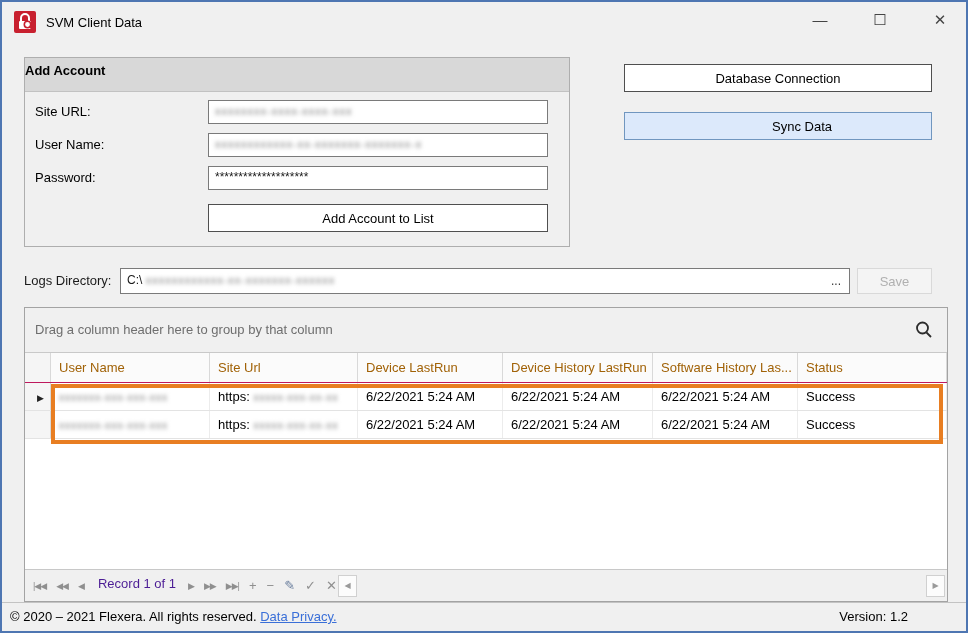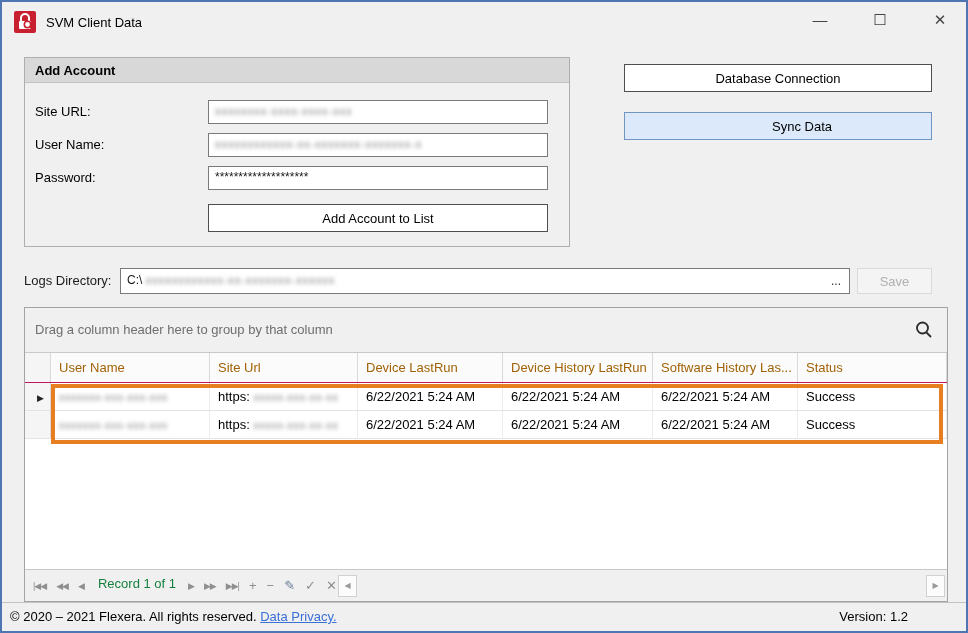--- a/index.html
+++ b/index.html
@@ -14,22 +14,22 @@
   .titlebar { position:absolute; left:0; top:0; width:100%; height:42px; }
   .app-icon { position:absolute; left:12px; top:9px; width:22px; height:22px; }
   .title { position:absolute; left:44px; top:13px; font-size:13px; color:#000; }
   .win-btn { position:absolute; top:0; width:44px; height:36px; background:transparent; border:none;
              color:#444; font-size:15px; text-align:center; line-height:36px; cursor:default; }
   .win-min { left:796px; } .win-max { left:856px; } .win-close { left:916px; }
 
   
   .group-box { position:absolute; left:22px; top:55px; width:546px; height:190px;
                border:1px solid #aeaeae; background:#f0f0f0; }
-  .group-header { height:25px; background:#d8d8d8; border-bottom:1px solid #c2c2c2;
-                  font-weight:bold; font-size:13px; padding:5px 0 0 10px; color:#000; }
+  .group-header { height:34px; background:#d8d8d8; border-bottom:1px solid #c2c2c2;
+                  font-weight:bold; font-size:13px; padding:5px 0 0 0; color:#000; }
   .form-label { position:absolute; left:10px; font-size:13px; color:#000; }
   .lbl-site { top:46px; } .lbl-user { top:79px; } .lbl-pass { top:112px; }
   .textbox { position:absolute; left:183px; width:340px; height:24px; background:#fff;
              border:1px solid #7a7a7a; padding:3px 6px; font-size:12px; overflow:hidden; white-space:nowrap; }
   .tb-site { top:42px; } .tb-user { top:75px; } .tb-pass { top:108px; }
   .masked { filter:blur(2.3px); color:#7a7a7a; font-size:11px; letter-spacing:1px; }
   .btn { background:#fff; border:1px solid #4f4f4f; font-size:13px; color:#000;
          text-align:center; cursor:default; font-family:"Liberation Sans", sans-serif; }
   .btn-add { position:absolute; left:183px; top:146px; width:340px; height:28px; }
 
@@ -69,21 +69,21 @@
   .highlight-box { position:absolute; left:26px; top:76px; width:892px; height:60px;
                    border:4px solid #e87e22; pointer-events:none; }
   .grid-empty { height:132px; background:#fff; }
 
   
   .navigator { position:absolute; left:0; bottom:0; width:100%; height:32px; background:#f0f0f0;
                border-top:1px solid #c8c8c8; display:flex; align-items:center; padding-left:8px; }
   .nav-glyph { color:#8f8f8f; font-size:9px; margin-right:10px; cursor:default; letter-spacing:-1px; }
   .nav-edit { color:#8f8f8f; font-size:13px; margin-right:10px; cursor:default; }
   .nav-pencil { color:#6b7f9e; }
-  .record-text { color:#15803d; font-size:13px; margin:0 12px 4px 4px; }
+  .record-text { color:#4c1d95; font-size:13px; margin:0 12px 4px 4px; }
   .hscroll { position:absolute; left:313px; right:2px; top:5px; height:22px; background:#f0f0f0; }
   .hs-btn { position:absolute; top:0; width:19px; height:22px; background:#fcfcfc; border:1px solid #d0d0d0;
             color:#9a9a9a; font-size:8px; text-align:center; line-height:20px; cursor:default; }
   .hs-left { left:0; } .hs-right { right:0; }
 
   
   .footer { position:absolute; left:0; bottom:0; width:100%; height:29px; background:#f0f0f0;
             border-top:1px solid #c3c3c3; font-size:13px; color:#000; padding-top:6px; }
   .copyright { position:absolute; left:8px; }
   .privacy-link { color:#3a6fd8; text-decoration:underline; cursor:pointer; }

